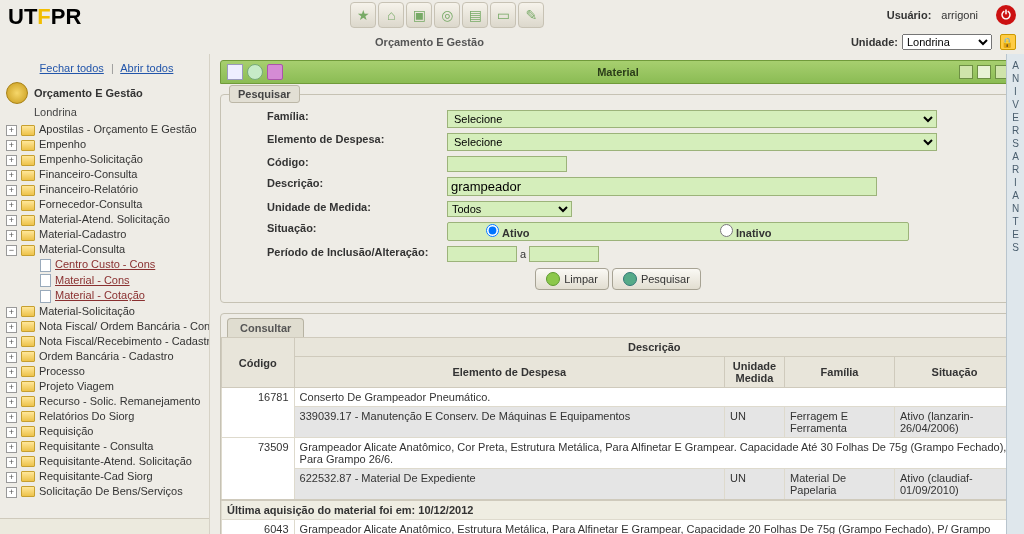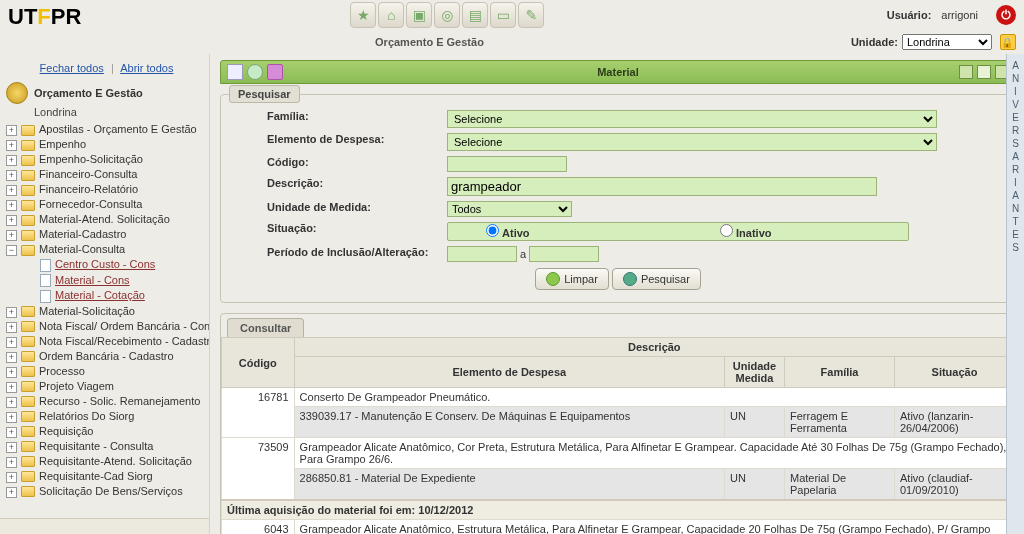--- a/index.html
+++ b/index.html
@@ -237,21 +237,21 @@
               <td>339039.17 - Manutenção E Conserv. De Máquinas E Equipamentos</td>
               <td>UN</td>
               <td>Ferragem E Ferramenta</td>
               <td>Ativo (lanzarin-26/04/2006)</td>
             </tr>
             <tr>
               <td class="code" rowspan="2">73509</td>
               <td colspan="4">Grampeador Alicate Anatômico, Cor Preta, Estrutura Metálica, Para Alfinetar E Grampear. Capacidade Até 30 Folhas De 75g (Grampo Fechado), Para Grampo 26/6.</td>
             </tr>
             <tr class="sub">
-              <td>286850.81 - Material De Expediente</td>
+              <td>622532.87 - Material De Expediente</td>
               <td>UN</td>
               <td>Material De Papelaria</td>
               <td>Ativo (claudiaf-01/09/2010)</td>
             </tr>
             <tr class="last-acq">
               <td colspan="5">Última aquisição do material foi em: 10/12/2012</td>
             </tr>
             <tr>
               <td class="code" rowspan="2">6043</td>
               <td colspan="4">Grampeador Alicate Anatômico, Estrutura Metálica, Para Alfinetar E Grampear, Capacidade 20 Folhas De 75g (Grampo Fechado), P/ Grampo 26/6.</td>

